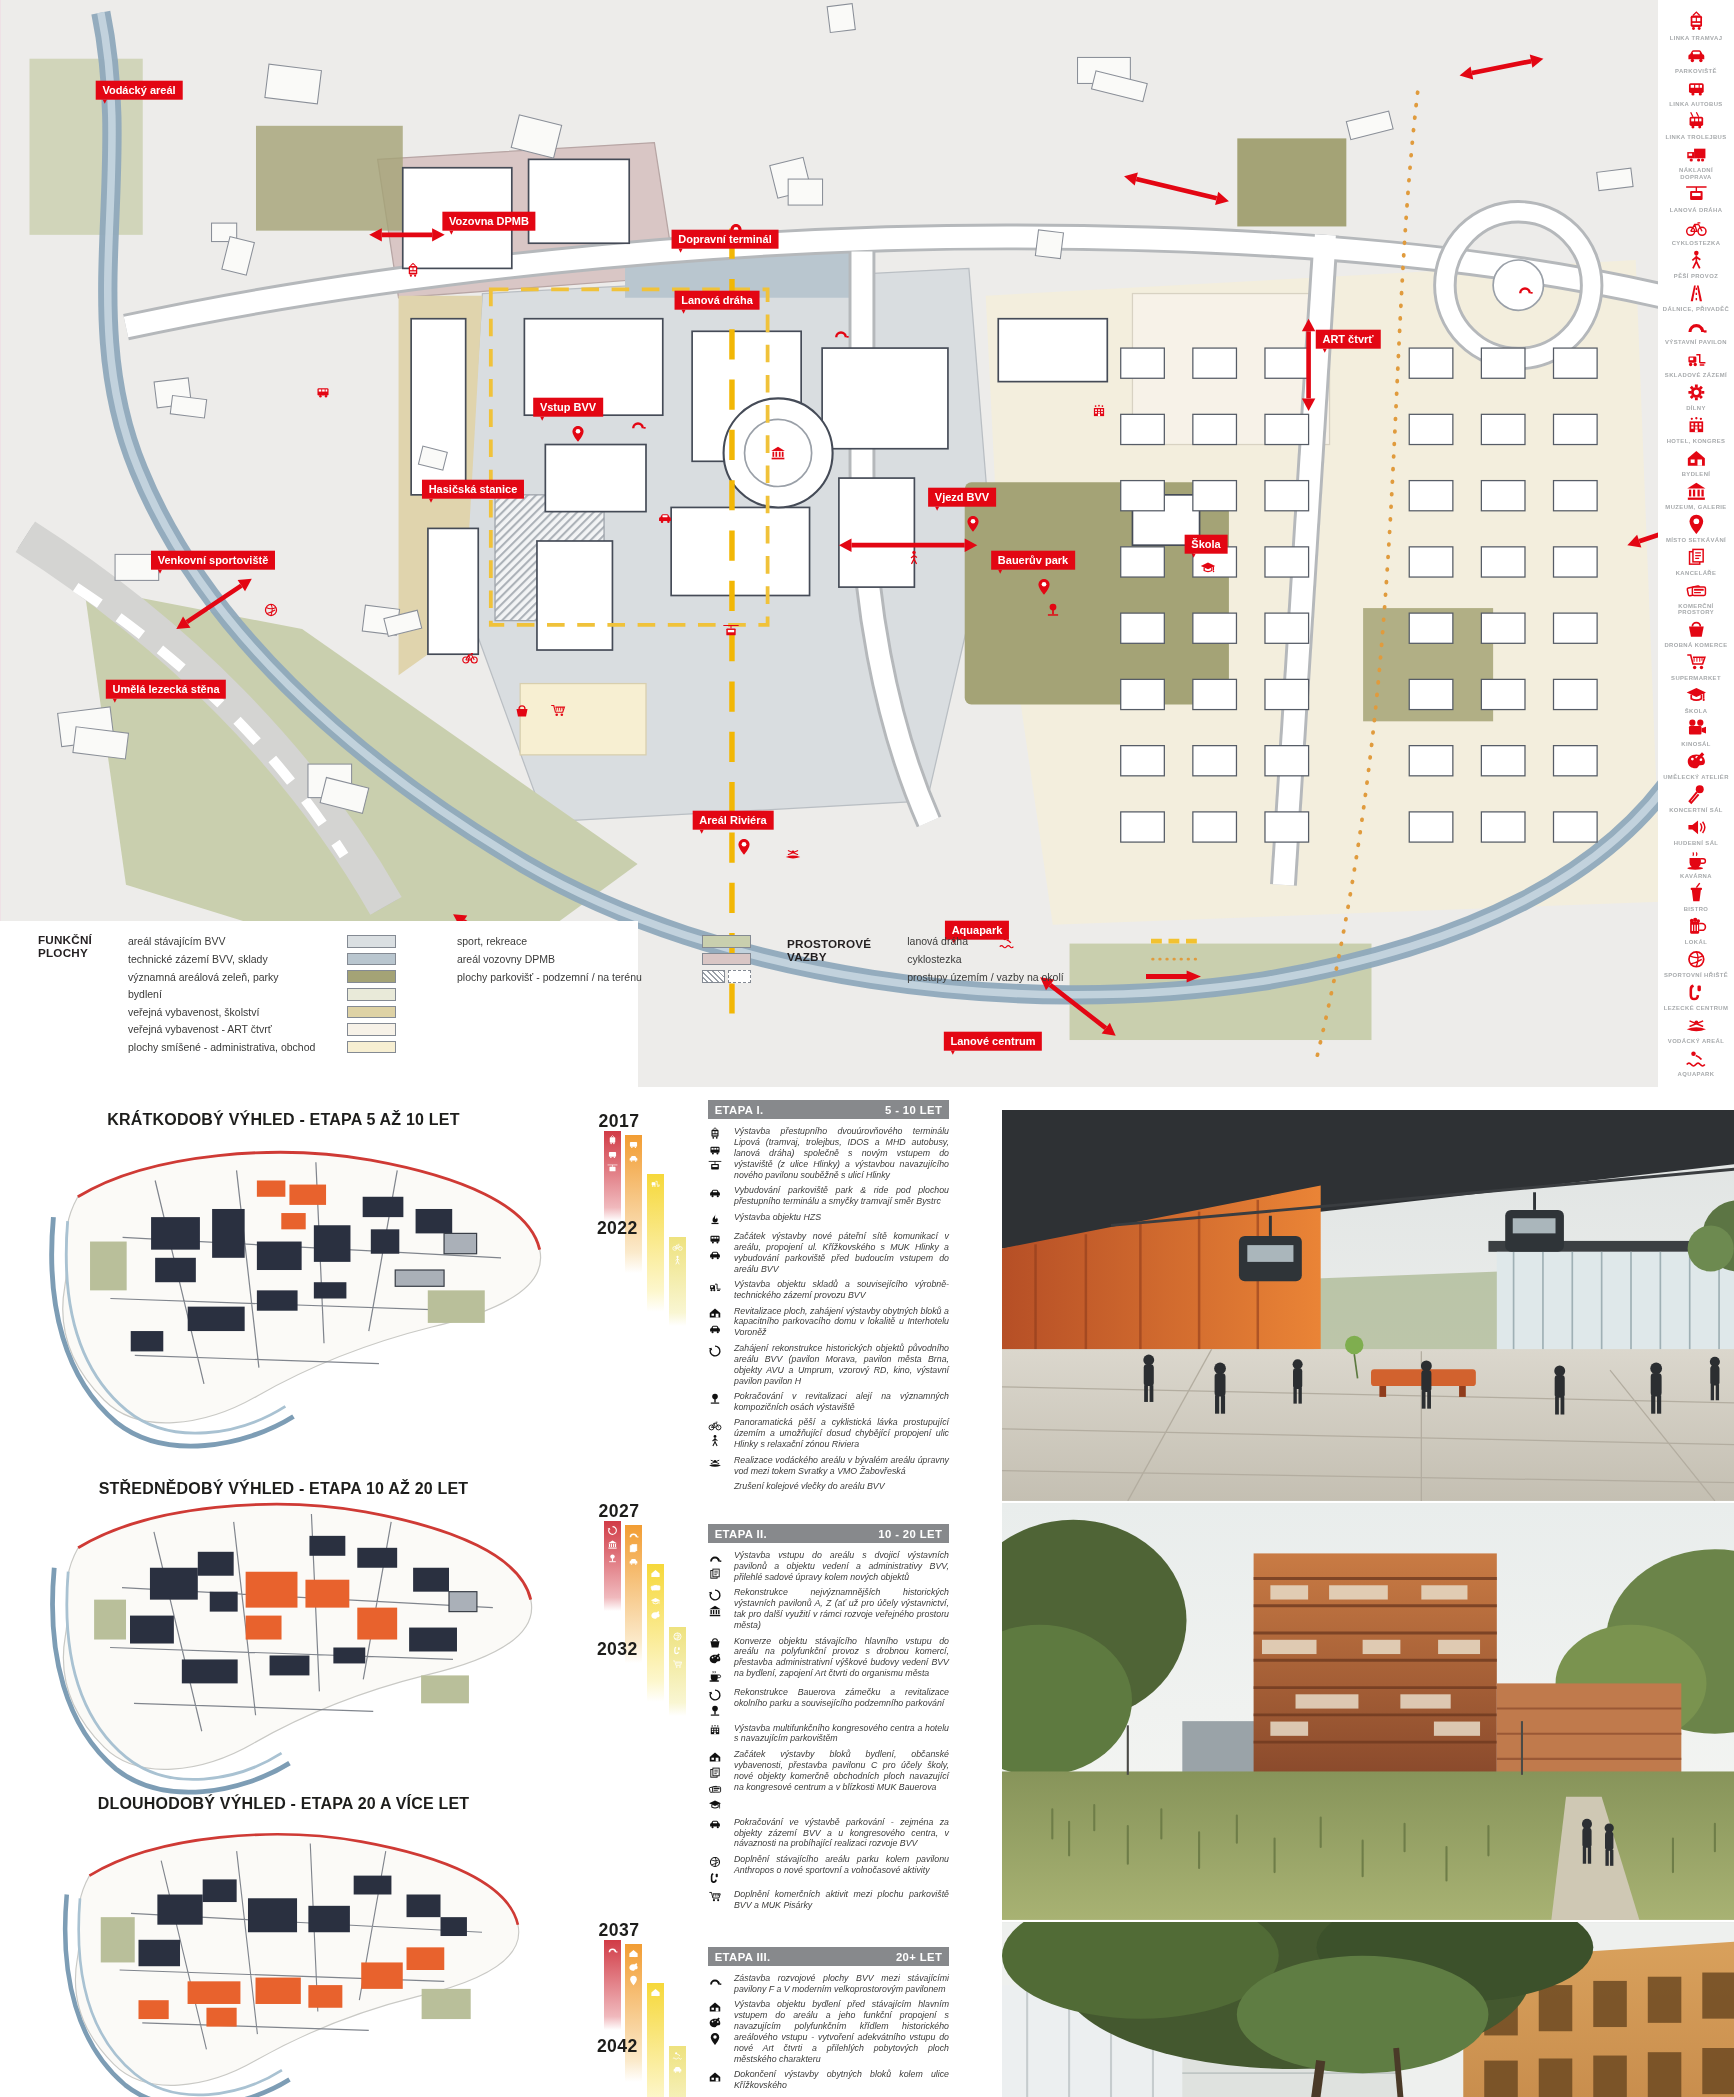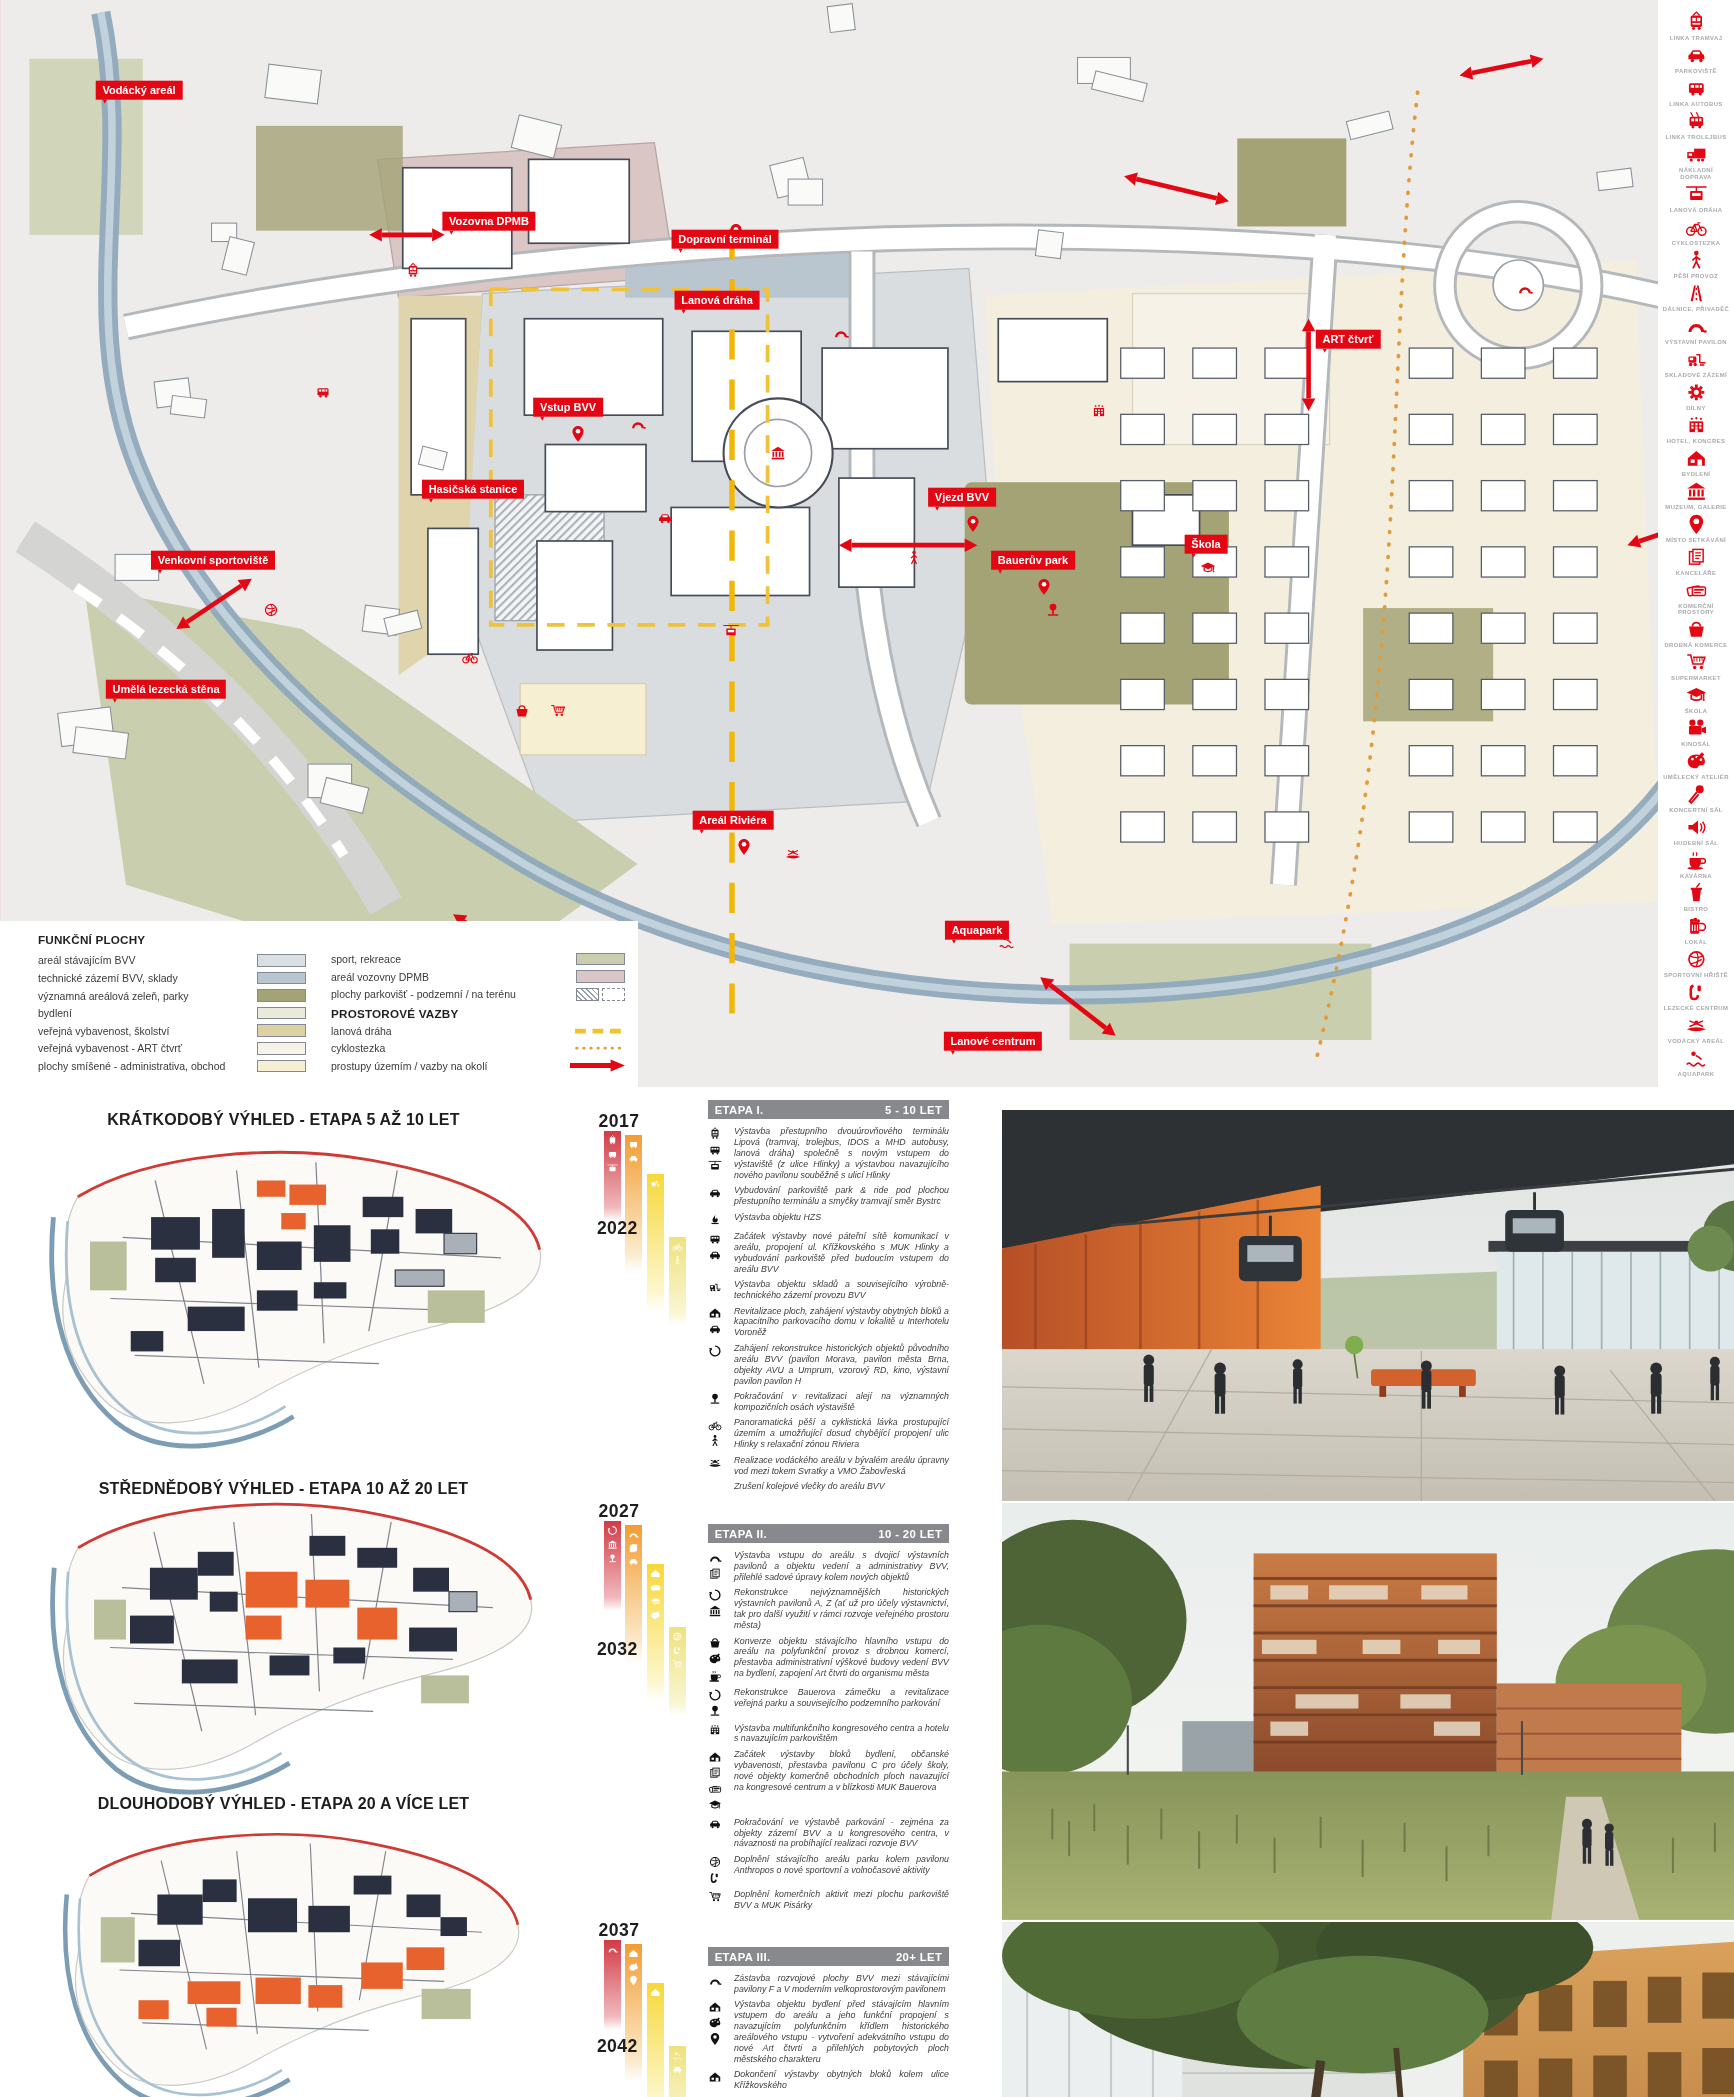--- a/index.html
+++ b/index.html
@@ -14,21 +14,21 @@
     font-weight:700;font-size:11px;line-height:1;padding:3.8px 6.7px;white-space:nowrap;z-index:6;}
   .map-label:after{content:"";position:absolute;left:6.7px;top:100%;width:0;height:0;
     border:4.6px solid transparent;border-top-color:#e30613;border-left-width:2.1px;border-right-width:2.1px;}
   .map-pin{position:absolute;width:18.5px;height:18.5px;color:#e30613;transform:translate(-50%,-100%);z-index:5;}
   .map-pin svg{width:100%;height:100%;fill:currentColor;}
   .map-ico{position:absolute;width:17px;height:17px;color:#e30613;transform:translate(-50%,-50%);z-index:4;}
   .map-ico svg{width:100%;height:100%;fill:currentColor;}
   
   #legend{position:absolute;left:0;top:921px;width:638px;height:167px;background:#fff;z-index:7;
     display:flex;padding:11.7px 0 0 38px;box-sizing:border-box;gap:25px;}
-  .legend-col{display:flex;flex-direction:column;}
+  .legend-col{display:flex;gap:36px;}
   .legend-title{font-weight:700;font-size:11.7px;color:#231f20;margin-bottom:5.9px;letter-spacing:0.2px;}
   .legend-row{display:flex;align-items:center;height:17.6px;}
   .legend-label{font-size:10.5px;color:#3a3a39;}
   .legend-col.left .legend-row{width:268px;}
   .legend-col.right .legend-row{width:294px;}
   .swatch{width:49px;height:12.6px;border:0.8px solid #848a93;margin-left:auto;box-sizing:border-box;}
   .swatch-parking{margin-left:auto;display:flex;gap:2.5px;}
   .swatch-parking .p1{width:23.5px;height:12.6px;border:0.8px solid #848a93;box-sizing:border-box;
     background:repeating-linear-gradient(45deg,#fff 0 2.5px,#9aa0a8 2.5px 3.8px);}
   .swatch-parking .p2{width:23.5px;height:12.6px;border:0.8px dashed #848a93;box-sizing:border-box;background:#fff;}
@@ -1172,21 +1172,21 @@
             <svg viewBox="0 0 40 40" aria-hidden="true">
               <path d="M20 6 a14 14 0 1 1 -13 9" fill="none" stroke="currentColor" stroke-width="4"></path>
               <path d="M2 13 l8 -2.5 2 8 Z"></path>
             </svg>
             <svg viewBox="0 0 40 40" aria-hidden="true">
               <circle cx="20" cy="13" r="8"></circle>
               <rect x="18" y="19" width="4" height="11"></rect>
               <rect x="8" y="30" width="24" height="3.4"></rect>
             </svg>
           </div>
-      <div class="item-text">Rekonstrukce Bauerova zámečku a revitalizace veřejná parku a souvisejícího podzemního parkování</div>
+      <div class="item-text">Rekonstrukce Bauerova zámečku a revitalizace okolního parku a souvisejícího podzemního parkování</div>
         </div>
         <div class="item">
           <div class="item-icons">
             <svg viewBox="0 0 40 40" aria-hidden="true">
               <rect x="8" y="13" width="24" height="19"></rect>
               <g fill="#fff">
                 <rect x="11" y="16" width="4" height="4"></rect>
                 <rect x="18" y="16" width="4" height="4"></rect>
                 <rect x="25" y="16" width="4" height="4"></rect>
                 <rect x="11" y="22" width="4" height="4"></rect>

